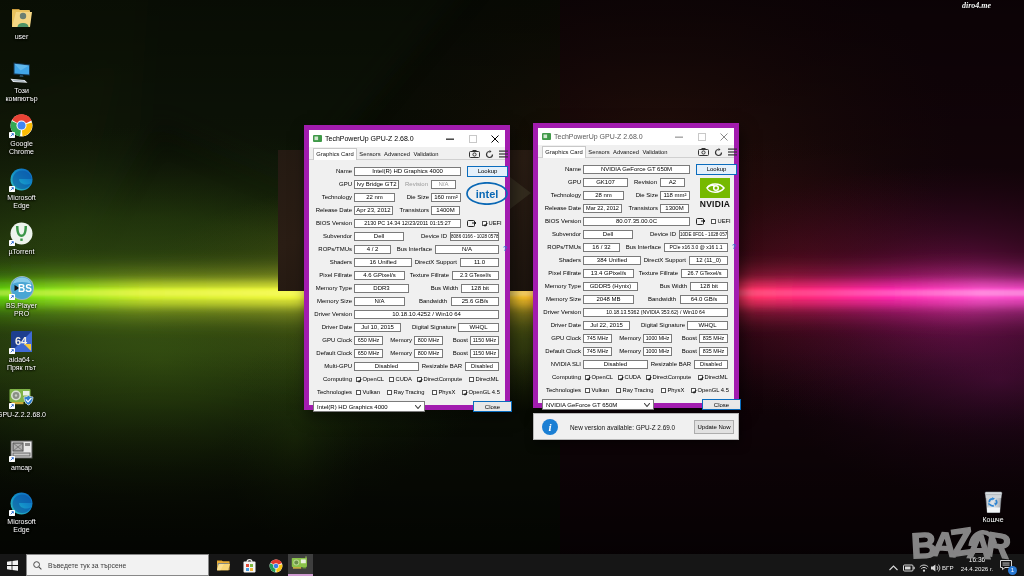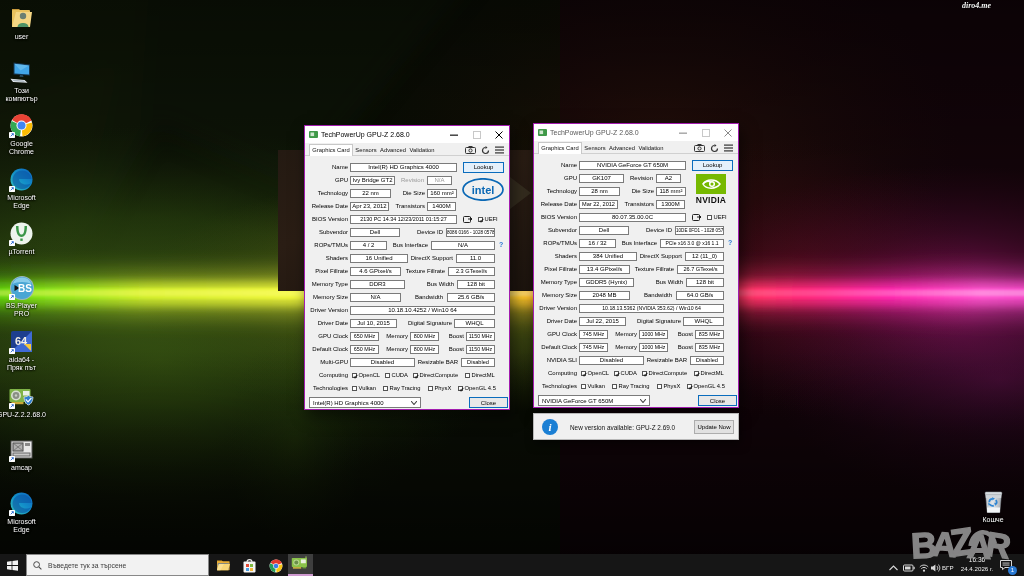--- a/index.html
+++ b/index.html
@@ -2,21 +2,21 @@
 <html><head><meta charset="utf-8"><title>d</title><style>
 *{margin:0;padding:0;box-sizing:border-box}
 html,body{width:1024px;height:576px;overflow:hidden;background:#000}
 body{font-family:"Liberation Sans",sans-serif;position:relative}
 #bg{position:absolute;left:0;top:0}
 #darkbox{position:absolute;left:278px;top:150px;width:282px;height:141px;background:linear-gradient(160deg,#241a12 0%,#2a1d14 40%,#1c140e 100%)}
 #darkbox:after{content:"";position:absolute;left:224px;top:21px;border-left:29px solid #3a3223;border-top:22px solid transparent;border-bottom:22px solid transparent;opacity:0.8}
 .dico{position:absolute;width:25px;height:25px}
 .scar{position:absolute;left:0;bottom:0}
 .dlab{position:absolute;width:65px;text-align:center;font-size:7px;line-height:7.5px;color:#fff;text-shadow:0 1px 2px #000,0 0 2px #000}
-.win{position:absolute;width:206px;height:285px;background:#f0f0f0;border:1px solid #a21caf;box-shadow:3px 6px 14px rgba(0,0,0,0.55)}
+.win{position:absolute;width:206px;height:285px;background:#f0f0f0;border:5px solid #a21caf;box-shadow:3px 6px 14px rgba(0,0,0,0.55)}
 .tbar{position:absolute;left:0;top:0;width:100%;height:17px;background:#fff}
 .ticon{position:absolute;left:4px;top:4px}
 .ttl{position:absolute;left:16px;top:4px;font-size:7px;line-height:9px;white-space:nowrap}
 .wbtn{position:absolute;top:4px;width:10px;text-align:center}
 .tabs{position:absolute;left:0;top:17px;width:100%;height:13px;background:#f0f0f0;border-bottom:1px solid #d0d0d0}
 .tab{position:absolute;top:2px;height:11px;font-size:5.8px;line-height:11px;text-align:center;color:#111;white-space:nowrap}
 .tab.sel{background:#fff;border:1px solid #c8c8c8;border-bottom:none;top:1px;height:12px}
 .tico{position:absolute;top:3px}
 .lbl{position:absolute;height:9px;font-size:6px;line-height:9px;text-align:right;white-space:nowrap}
 .bx{position:absolute;height:9px;border:1px solid #7b7b7b;line-height:7px;text-align:center;white-space:nowrap;overflow:hidden}

